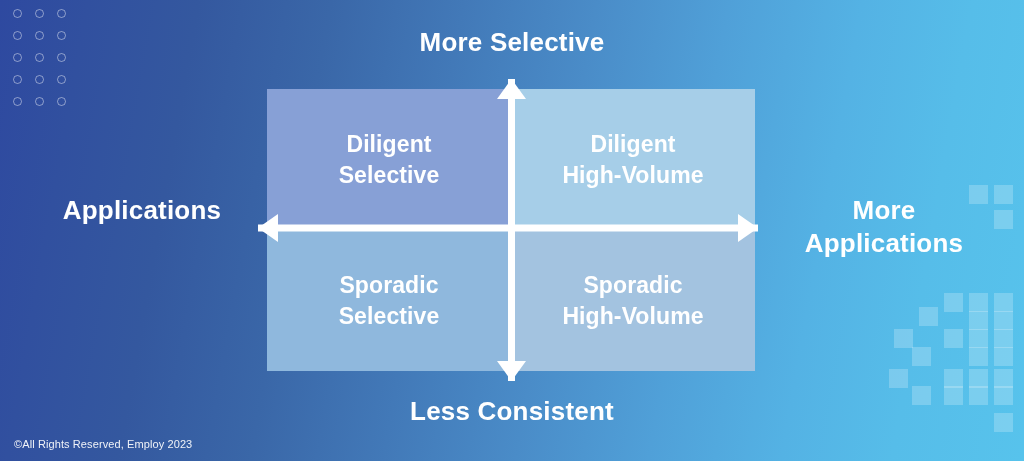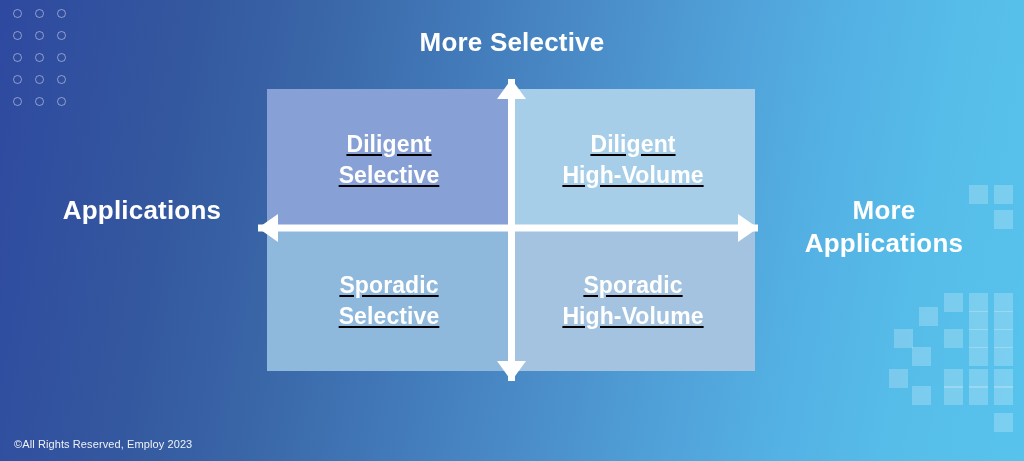--- a/index.html
+++ b/index.html
@@ -73,21 +73,20 @@
     display: grid;
     grid-template-columns: 1fr 1fr;
     grid-template-rows: 1fr 1fr;
   }
   .quadrant {
     display: flex;
     flex-direction: column;
     align-items: center;
     justify-content: center;
     text-align: center;
-    text-decoration: underline;
   }
   .quadrant .q-line {
     color: #ffffff;
     font-weight: bold;
     font-size: 23px;
     line-height: 31px;
     letter-spacing: 0.1px;
   }
 
   
@@ -227,20 +226,21 @@
     <polygon points="511.5,79 526,99 497,99" fill="#ffffff"></polygon>
 
     <polygon points="511.5,381 526,361 497,361" fill="#ffffff"></polygon>
 
     <polygon points="258,228 278,214 278,242" fill="#ffffff"></polygon>
 
     <polygon points="758,228 738,214 738,242" fill="#ffffff"></polygon>
   </svg>
 
   <div class="axis-label" id="label-top">More Selective</div>
+  <div class="axis-label" id="label-bottom">Less Consistent</div>
 
   <div class="axis-label" id="label-left">
     <div>Applications</div>
   </div>
 
   <div class="axis-label" id="label-right">
     <div>More</div>
     <div>Applications</div>
   </div>
 

